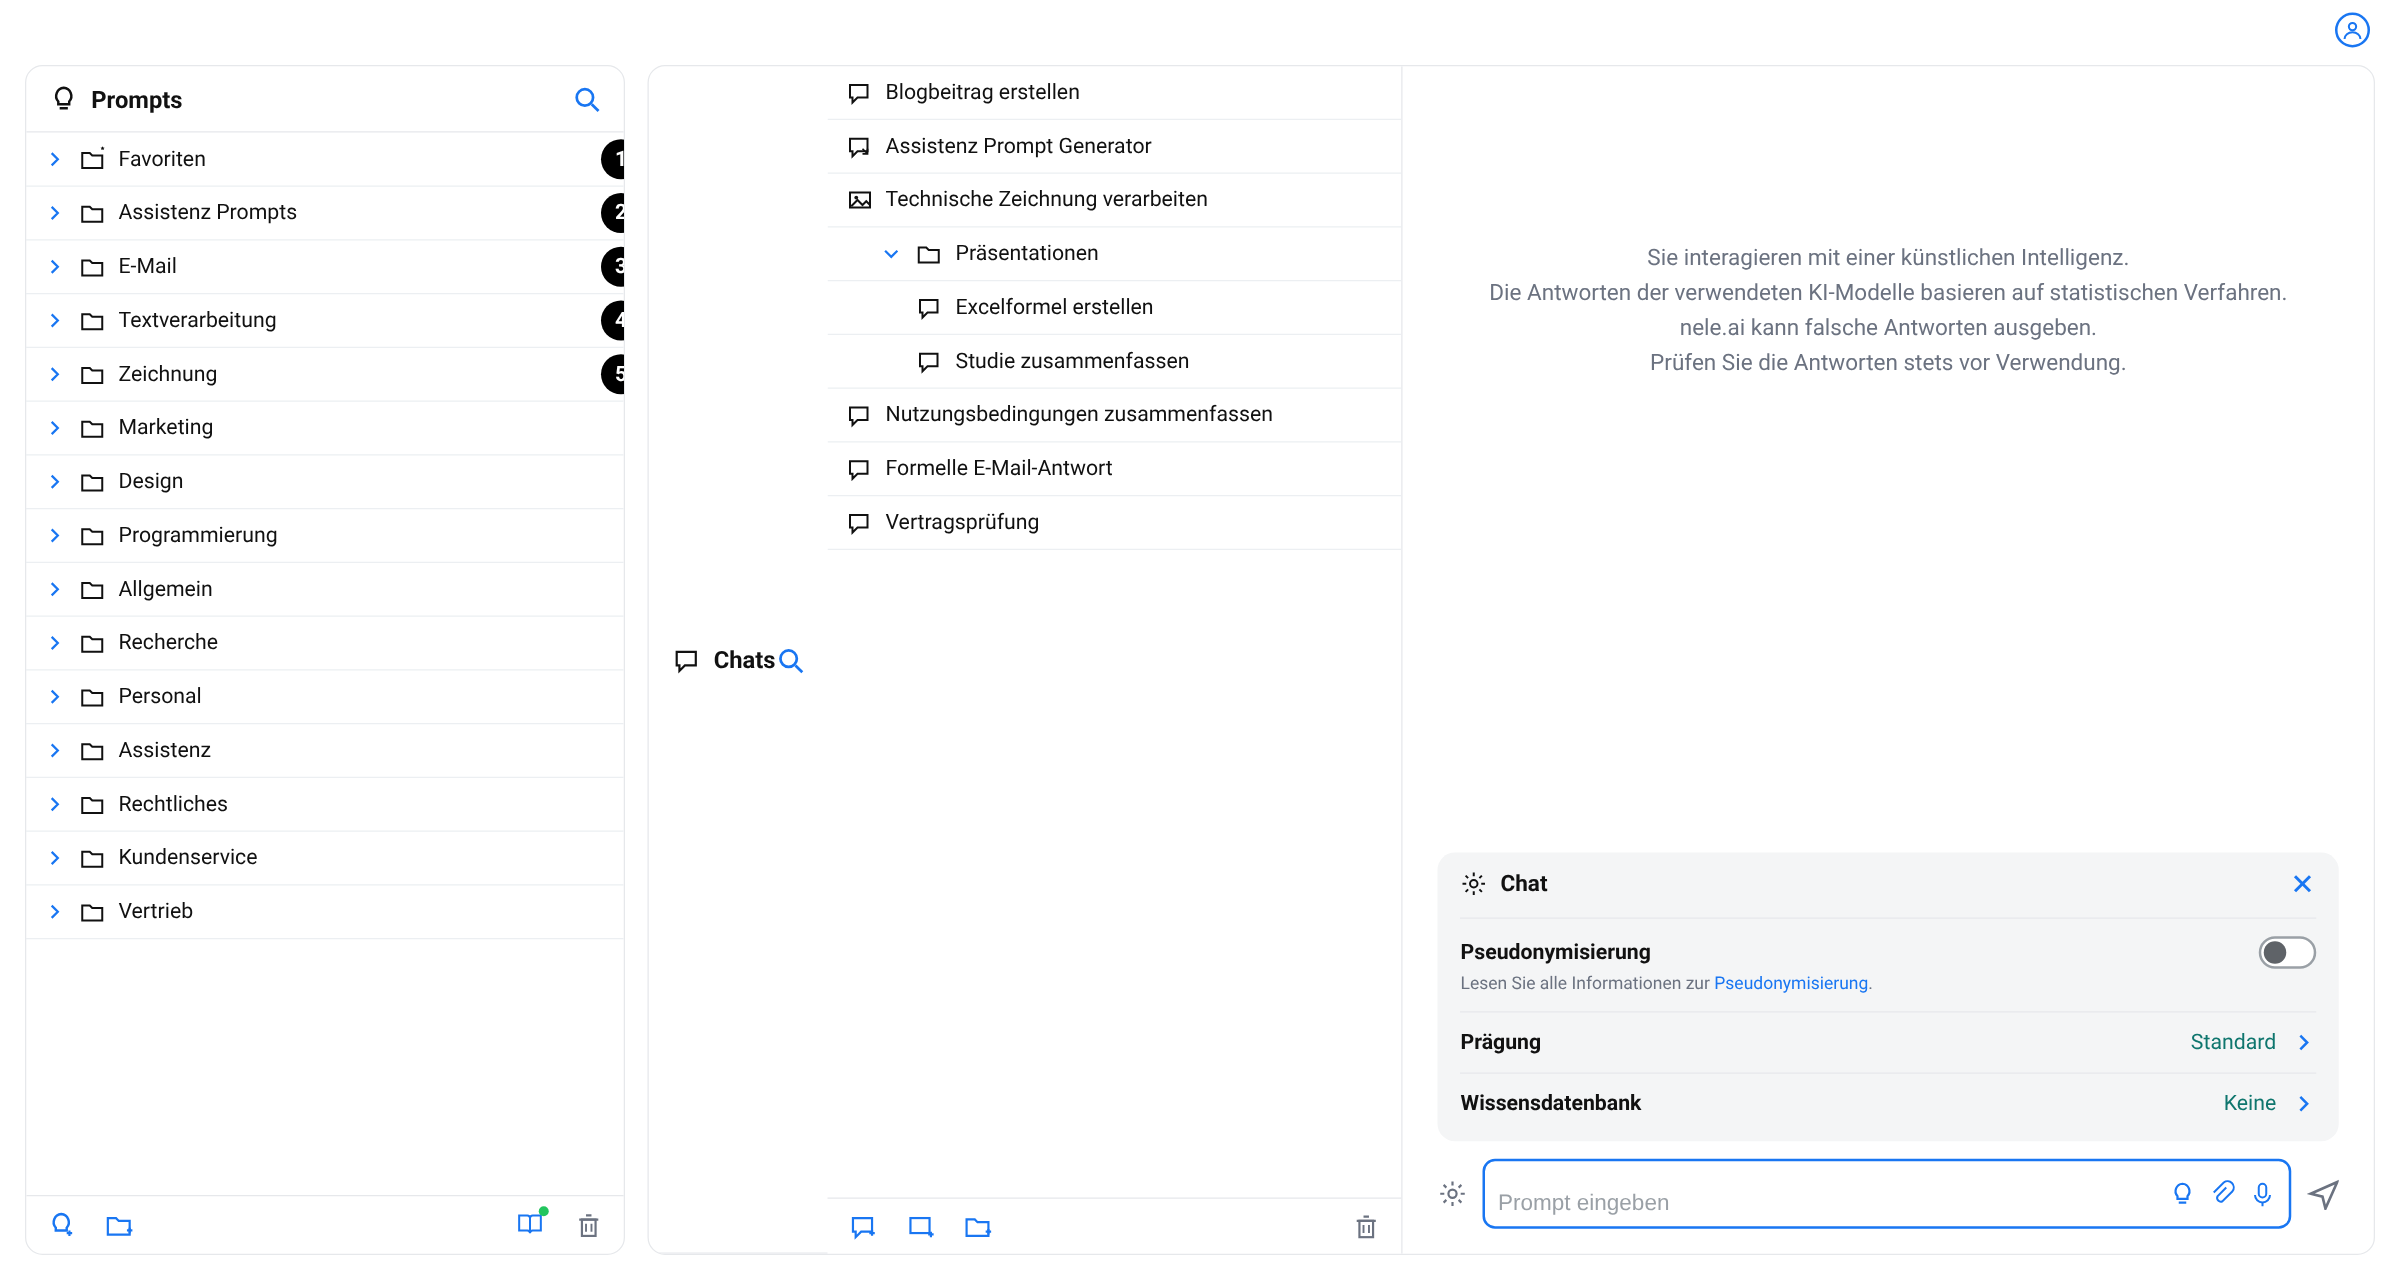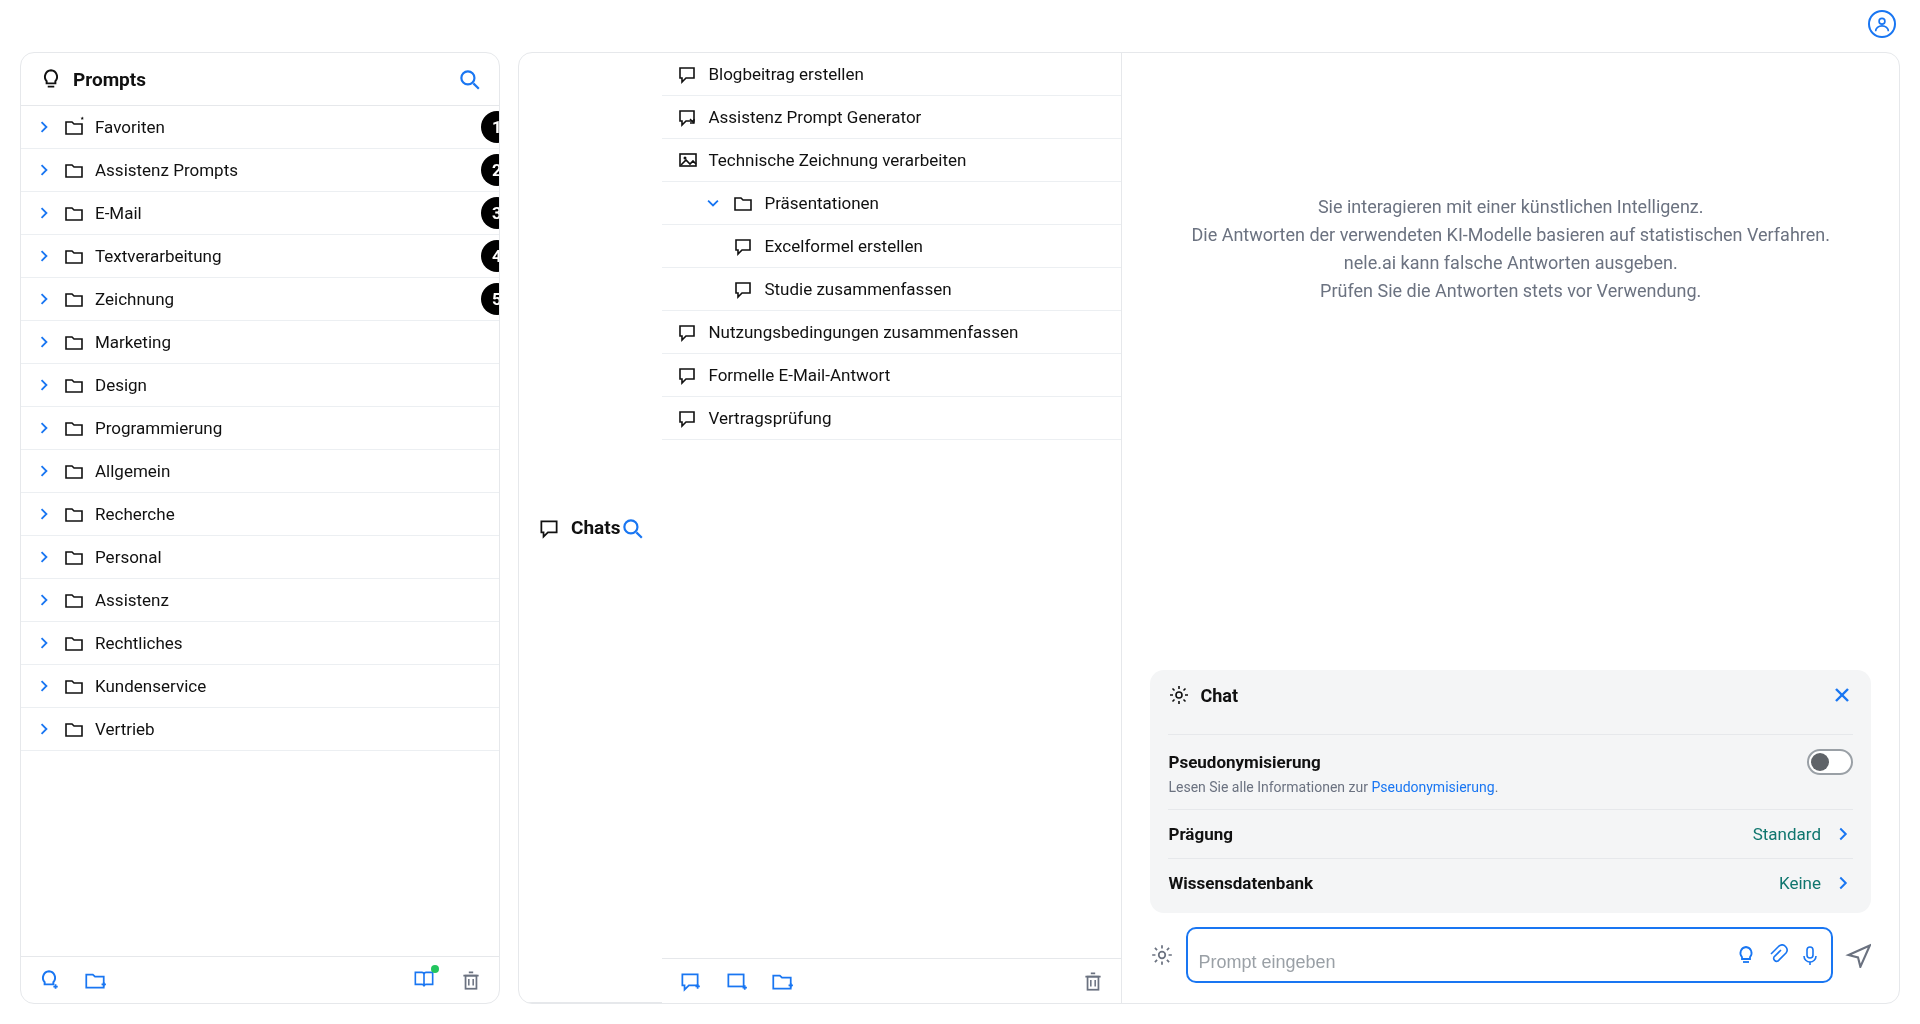--- a/index.html
+++ b/index.html
@@ -126,21 +126,21 @@
   background: #f4f5f6;
   border-radius: 14px;
   padding: 14px 18px 6px;
   position: absolute;
   left: 0; right: 0; bottom: 74px;
 }
 .settings-card .sc-header {
   display: flex;
   align-items: center;
   gap: 10px;
-  margin-bottom: 28px;
+  margin-bottom: 16px;
 }
 .settings-card .sc-title { font-weight: 700; font-size: 18px; }
 .settings-row {
   display: flex;
   align-items: center;
   padding: 14px 0;
   border-top: 1px solid #e6e8eb;
   font-size: 17px;
 }
 .settings-row:first-of-type { border-top: none; }

